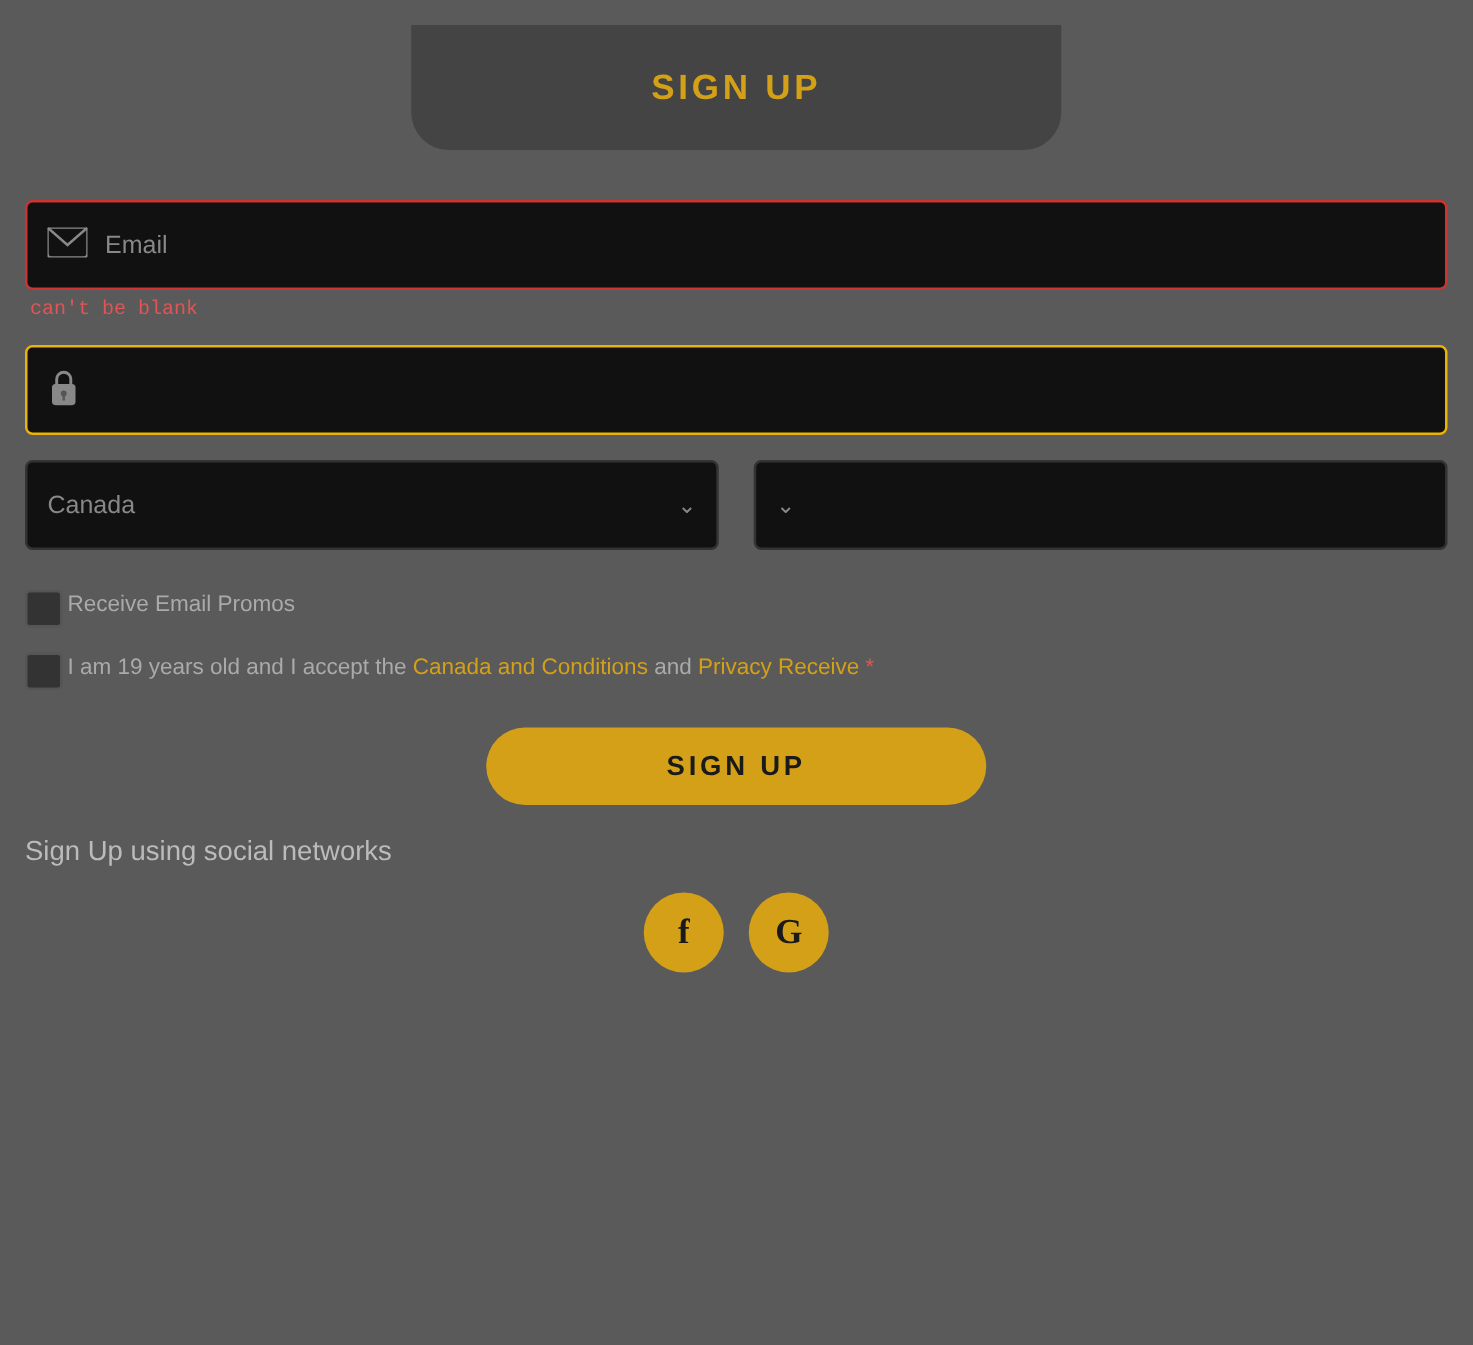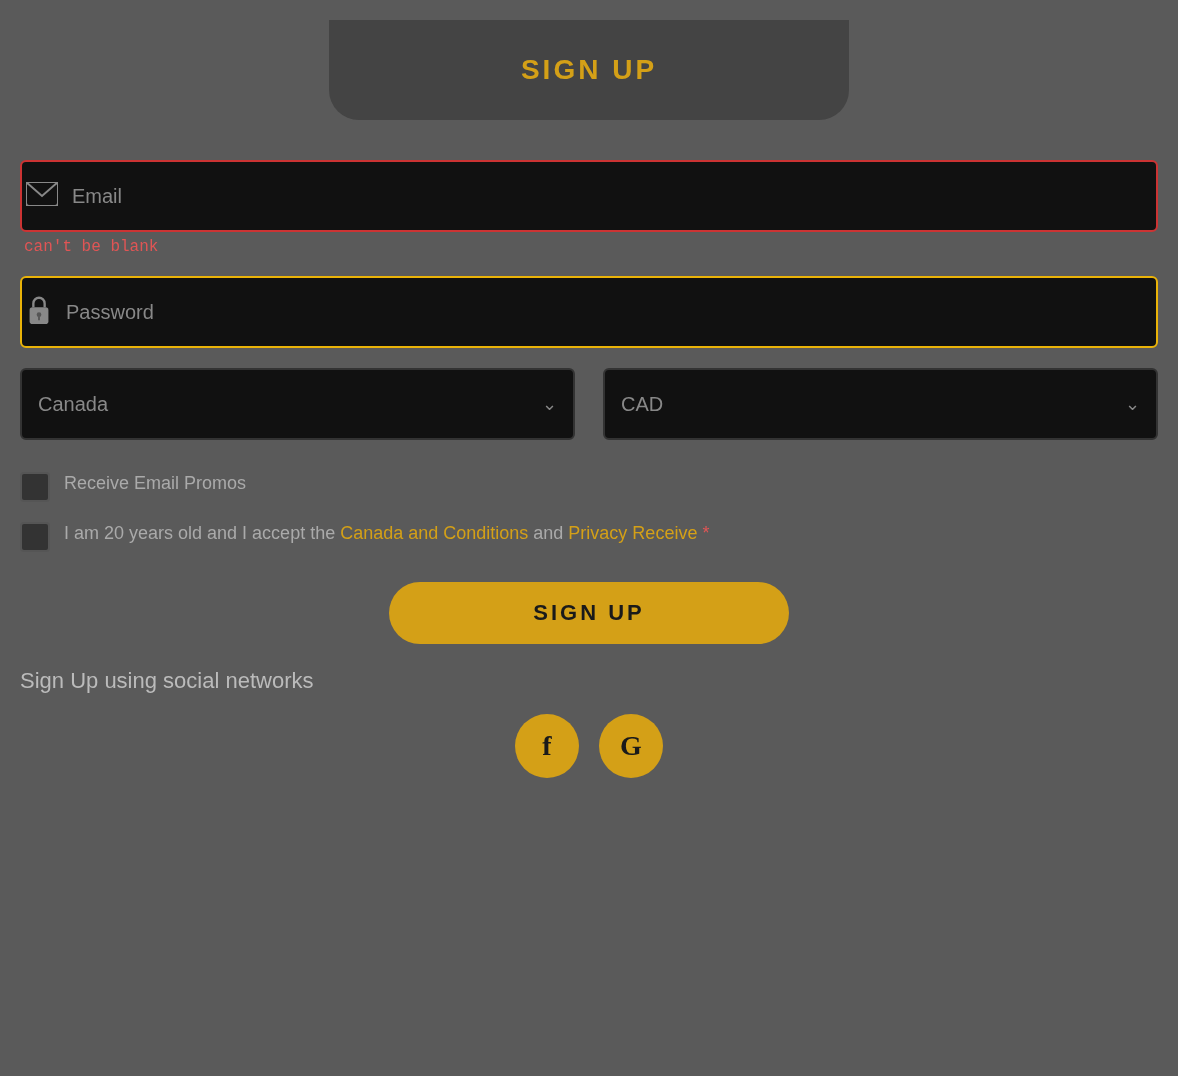--- a/index.html
+++ b/index.html
@@ -60,21 +60,21 @@
     .form-group {
       margin-bottom: 20px;
     }
 
     .input-wrapper {
       display: flex;
       align-items: center;
       background-color: #111111;
       border: 2px solid #eab308;
       border-radius: 6px;
-      padding: 0 4px;
+      padding: 0 16px;
       height: 72px;
     }
 
     .input-wrapper.error {
       border-color: #cc3333;
     }
 
     .input-icon {
       margin-right: 14px;
       flex-shrink: 0;
@@ -165,21 +165,21 @@
     }
 
     .checkbox-input:checked {
       background-color: #d4a017;
       border-color: #d4a017;
     }
 
     .checkbox-label {
       color: #aaaaaa;
       font-size: 18px;
-      margin-left: 14px;
+      margin-left: 4px;
       line-height: 1.5;
     }
 
     .checkbox-label a {
       color: #d4a017;
       text-decoration: none;
     }
 
     .checkbox-label .asterisk {
       color: #e05555;
@@ -279,57 +279,50 @@
     <div class="form-group">
       <div class="input-wrapper">
         <span class="input-icon">
           <svg class="lock-icon-svg" viewBox="0 0 26 34" xmlns="http://www.w3.org/2000/svg">
             <rect x="3" y="14" width="20" height="18" rx="3" ry="3" fill="#888888"></rect>
             <path d="M7 14 V10 A6 6 0 0 1 19 10 V14" fill="none" stroke="#888888" stroke-width="2.5"></path>
             <circle cx="13" cy="22" r="2.5" fill="#555555"></circle>
             <line x1="13" y1="24" x2="13" y2="28" stroke="#555555" stroke-width="2"></line>
           </svg>
         </span>
-        <input type="password" class="input-field" placeholder="Password" style="">
       </div>
     </div>
 
     <div class="dropdown-row">
 
       <div class="dropdown-wrapper">
         <select class="dropdown-select">
           <option value="CA">Canada</option>
           <option value="US">United States</option>
           <option value="GB">United Kingdom</option>
           <option value="AU">Australia</option>
         </select>
         <span class="chevron-icon">⌄</span>
       </div>
 
       <div class="dropdown-wrapper">
-        <select class="dropdown-select">
-          <option value="CAD">CAD</option>
-          <option value="USD">USD</option>
-          <option value="GBP">GBP</option>
-          <option value="AUD">AUD</option>
-        </select>
         <span class="chevron-icon">⌄</span>
       </div>
 
     </div>
 
     <div class="checkbox-group">
       <input type="checkbox" class="checkbox-input" style="">
       <label class="checkbox-label">Receive Email Promos</label>
     </div>
 
     <div class="checkbox-group">
       <input type="checkbox" class="checkbox-input" style="">
       <label class="checkbox-label">
-        <span>I am 20 years old and I accept the </span><a href="#">Canada and Conditions</a><span> and </span><a href="#">Privacy Receive</a><span class="asterisk"> *</span>
+        <span>I am 19 years old and I accept the </span><a href="#">Canada and Conditions</a><span> and </span><a href="#">Privacy Receive</a><span class="asterisk"> *</span>
       </label>
     </div>
 
     <div class="signup-btn-area">
       <button class="signup-btn">SIGN UP</button>
     </div>
 
     <div class="social-text">Sign Up using social networks</div>
 
     <div class="social-icons-row">

